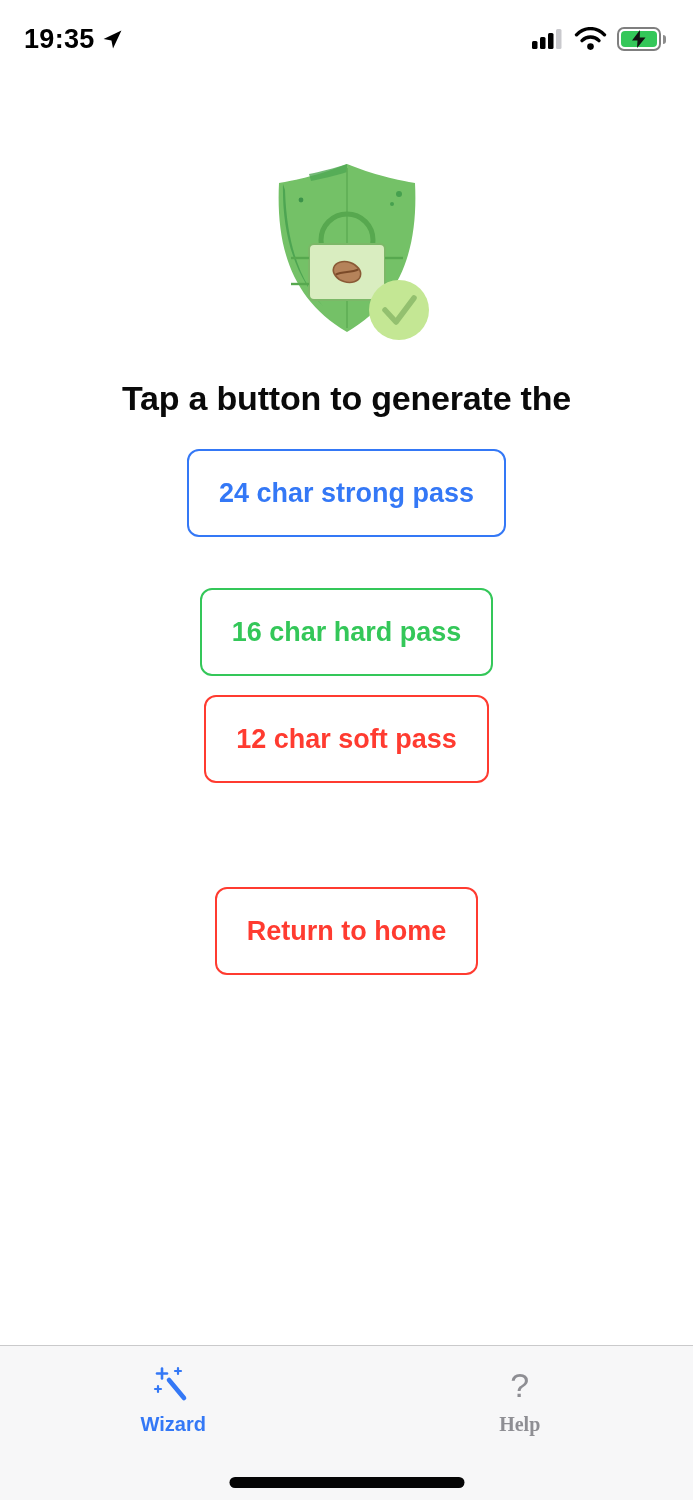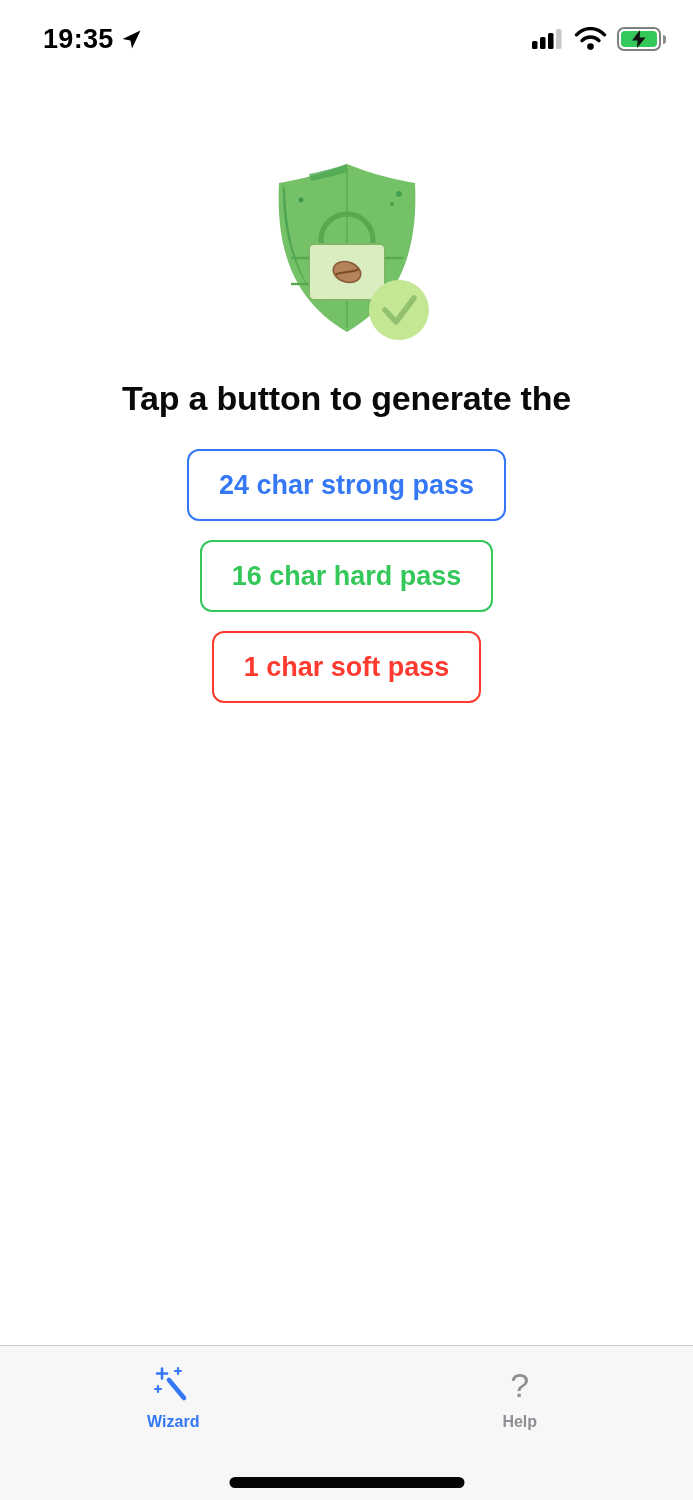--- a/index.html
+++ b/index.html
@@ -9,22 +9,21 @@
     width: 693px; height: 1500px;
     margin: 0 auto;
     background: #ffffff;
     font-family: "Liberation Sans", sans-serif;
     overflow: hidden;
   }
   
   .status-bar {
     height: 62px;
     display: flex; align-items: center; justify-content: space-between;
-    padding: 16px 26px 0 30px;
-    margin-left: 13px;
+    padding: 16px 26px 0 24px;
   }
   .sb-left { display: flex; align-items: center; gap: 7px; }
   .sb-time { font-size: 27px; font-weight: 700; color: #000; letter-spacing: .3px; }
   .sb-right { display: flex; align-items: center; gap: 10px; }
   .battery { position: relative; width: 50px; height: 24px; display: flex; align-items: center; }
   .battery .shell {
     width: 44px; height: 24px; border-radius: 7px;
     border: 2px solid rgba(0,0,0,.5);
     padding: 2px;
   }
@@ -42,48 +41,48 @@
     text-align: center;
     font-size: 34px; line-height: 48px; font-weight: 700;
     color: var(--titleBlack);
     letter-spacing: -0.2px;
   }
   .title span { display: block; }
   
   .btn-stack { margin-top: 27px; display: flex; flex-direction: column; align-items: center; gap: 19px; }
   .pill {
     display: flex; align-items: center; justify-content: center;
-    height: 72px; padding: 0 30px;
+    height: 88px; padding: 0 30px;
     background: #ffffff;
     border: 2px solid currentColor;
     border-radius: 12px;
     font-family: "Liberation Sans", sans-serif;
     font-size: 27px; font-weight: 600;
     cursor: pointer;
   }
   .c-blue  { color: var(--blue); }
-  .c-green { color: var(--green); }
+  .c-green { color: var(--green); margin-top: 32px; }
   .c-red   { color: var(--red); }
   .return-wrap { margin-top: 104px; display: flex; justify-content: center; }
   
   .tab-bar {
     position: absolute; left: 0; right: 0; bottom: 0;
     height: 155px;
     background: var(--tabBarBg);
     border-top: 1px solid rgba(0,0,0,.18);
     display: flex;
   }
   .tab {
     flex: 1; display: flex; flex-direction: column; align-items: center;
     padding-top: 17px; gap: 6px; cursor: pointer;
   }
   .tab .icon-box { height: 44px; display: flex; align-items: center; justify-content: center; }
-  .tab .tab-label { font-size: 16px; font-weight: 600; text-align: right; }
+  .tab .tab-label { font-size: 20px; font-weight: 600; text-align: right; }
   .tab.active .tab-label { color: var(--blue); }
-  .tab.inactive .tab-label { color: var(--inactiveGray); }
+  .tab.inactive .tab-label { color: var(--inactiveGray); font-family: Liberation Serif, serif; }
   .help-glyph { font-size: 34px; font-weight: 400; color: var(--inactiveGray); line-height: 1; }
   .home-indicator {
     position: absolute; left: 50%; transform: translateX(-50%);
     bottom: 12px; width: 235px; height: 11px; border-radius: 6px;
     background: #050505;
   }
 </style>
 </head>
 <body>
 
@@ -152,23 +151,26 @@
     </svg>
   </div>
 
   <h1 class="title">
     <span>Tap a button to generate the</span>
   </h1>
 
   <div class="btn-stack">
     <button class="pill c-blue">24 char strong pass</button>
     <button class="pill c-green">16 char hard pass</button>
-    <button class="pill c-red">1 char soft pass</button>
+    <button class="pill c-red">12 char soft pass</button>
   </div>
 
+  <div class="return-wrap">
+    <button class="pill c-red">Return to home</button>
+  </div>
 
   <div class="tab-bar">
     <div class="tab active">
       <div class="icon-box">
         <svg width="44" height="44" viewBox="0 0 44 44">
           <line x1="18" y1="17" x2="33" y2="35" stroke="#3478F6" stroke-width="4.6" stroke-linecap="round"></line>
           <line x1="11" y1="5.5" x2="11" y2="15.5" stroke="#3478F6" stroke-width="2.6" stroke-linecap="round"></line>
           <line x1="6" y1="10.5" x2="16" y2="10.5" stroke="#3478F6" stroke-width="2.6" stroke-linecap="round"></line>
           <line x1="27" y1="5" x2="27" y2="11" stroke="#3478F6" stroke-width="2.2" stroke-linecap="round"></line>
           <line x1="24" y1="8" x2="30" y2="8" stroke="#3478F6" stroke-width="2.2" stroke-linecap="round"></line>

